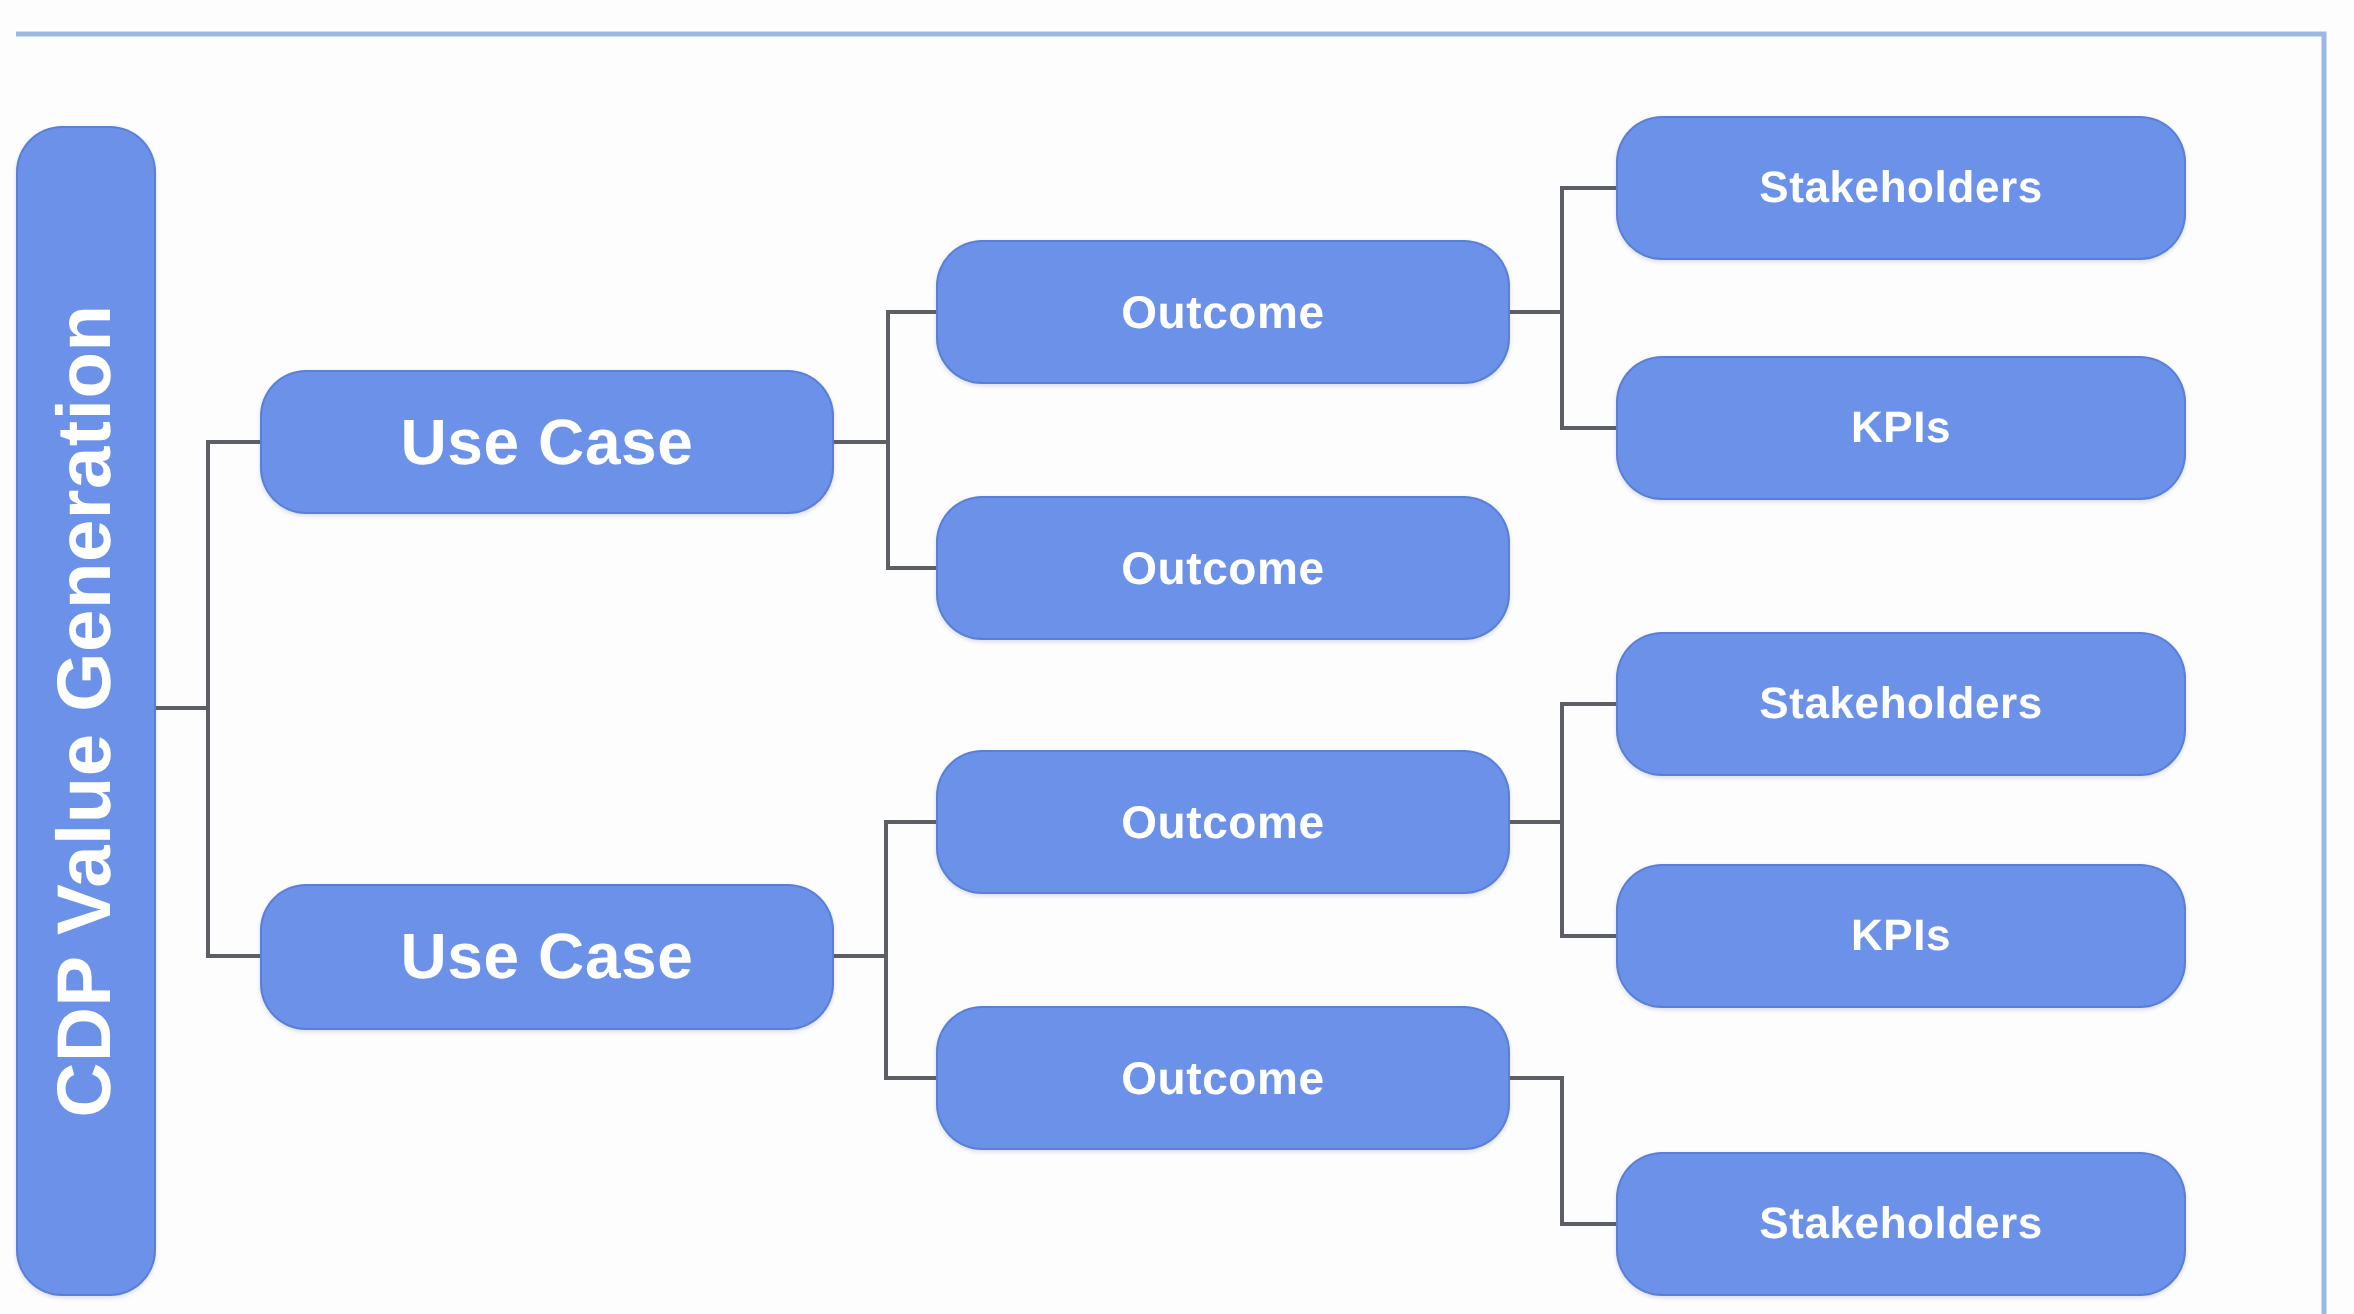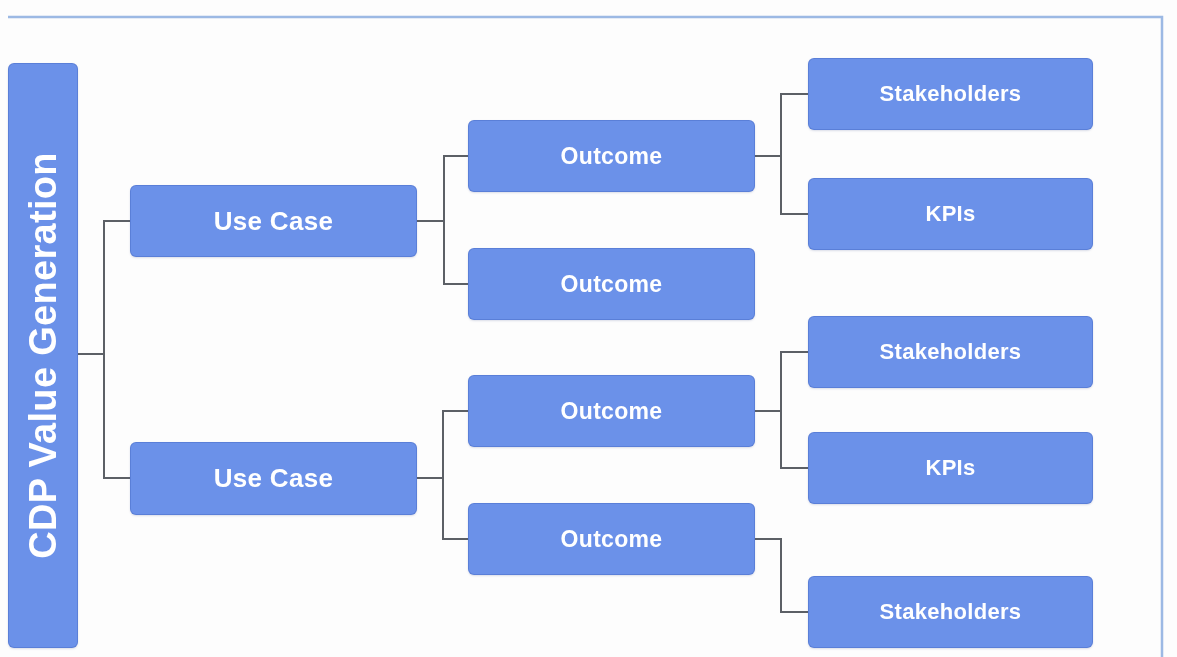--- a/index.html
+++ b/index.html
@@ -21,37 +21,37 @@
     background:var(--bg);
   }
   .wires{
     position:absolute;left:0;top:0;width:1177px;height:657px;
     z-index:1;
   }
   .node{
     position:absolute;
     background:var(--node-fill);
     border:1px solid rgba(47,82,173,0.28);
-    border-radius:6px;
+    border-radius:23px;
     display:flex;align-items:center;justify-content:center;
     color:var(--node-text);
     font-weight:bold;
     z-index:2;
     box-shadow:0 1px 2px rgba(60,80,140,0.18);
   }
   .node span{
     display:block;
     white-space:nowrap;
     letter-spacing:.3px;
   }
   .root-box span{
     transform:rotate(-90deg);
     font-size:38px;
   }
-  .uc span{font-size:26px;}
+  .uc span{font-size:32px;}
   .outcome span{font-size:23px;}
   .leaf span{font-size:22px;}
 </style>
 </head>
 <body>
 
 <div class="stage">
 
   <svg class="wires" width="1177" height="657" viewBox="0 0 1177 657" xmlns="http://www.w3.org/2000/svg">
 

